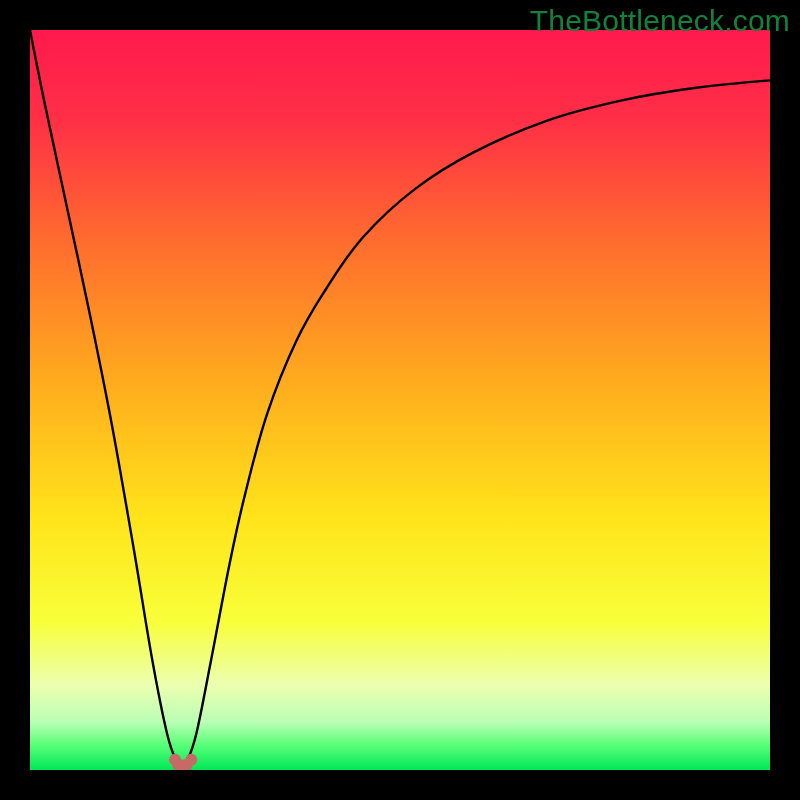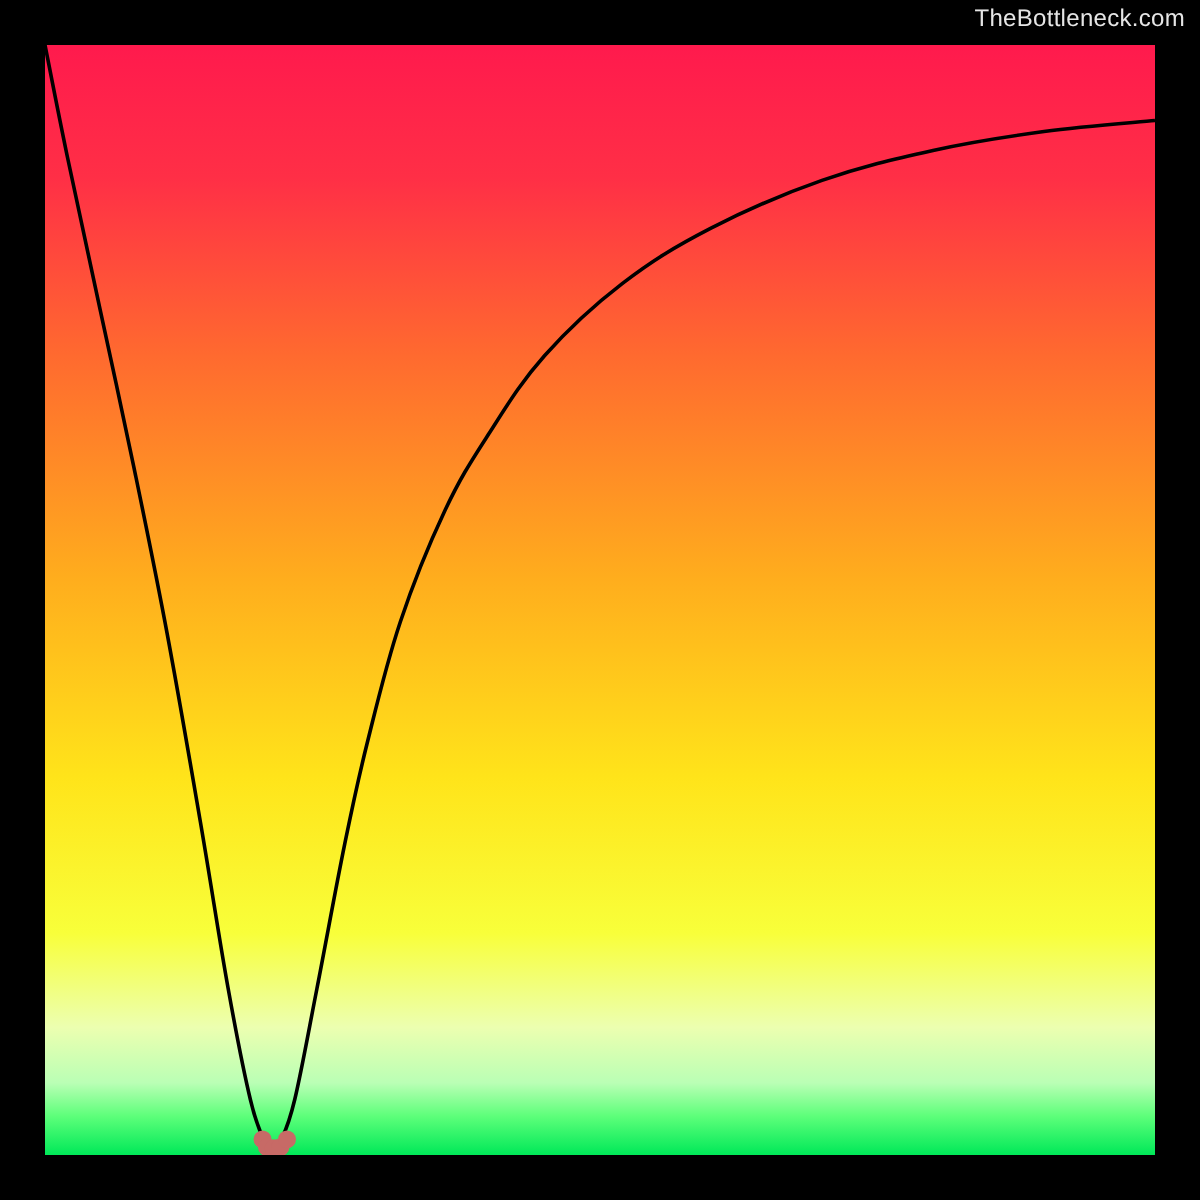--- a/index.html
+++ b/index.html
@@ -37,22 +37,22 @@
     left: 0;
     top: 0;
     width: 100%;
     height: 100%;
   }
   .watermark {
     position: absolute;
     top: 4px;
     right: 10px;
     font-family: Arial, Helvetica, sans-serif;
-    font-size: 16px;
-    color: #e5e5e5;
+    font-size: 30px;
+    color: #15803d;
     letter-spacing: 0.2px;
   }
 </style>
 </head>
 <body>
 
 <div class="frame">
 
   <div class="plot-area">
 

